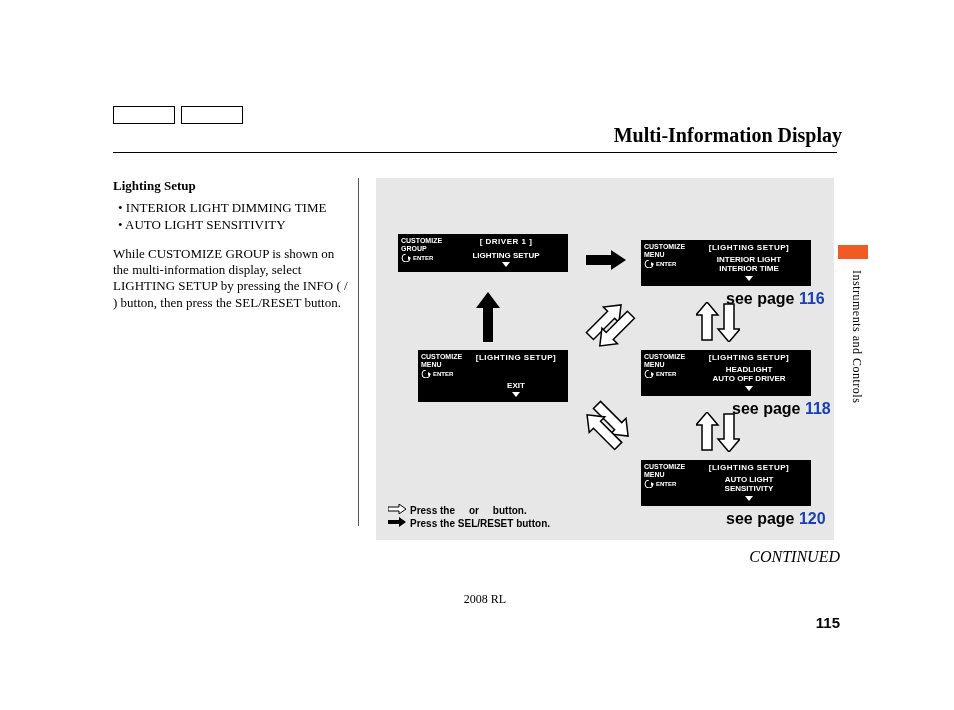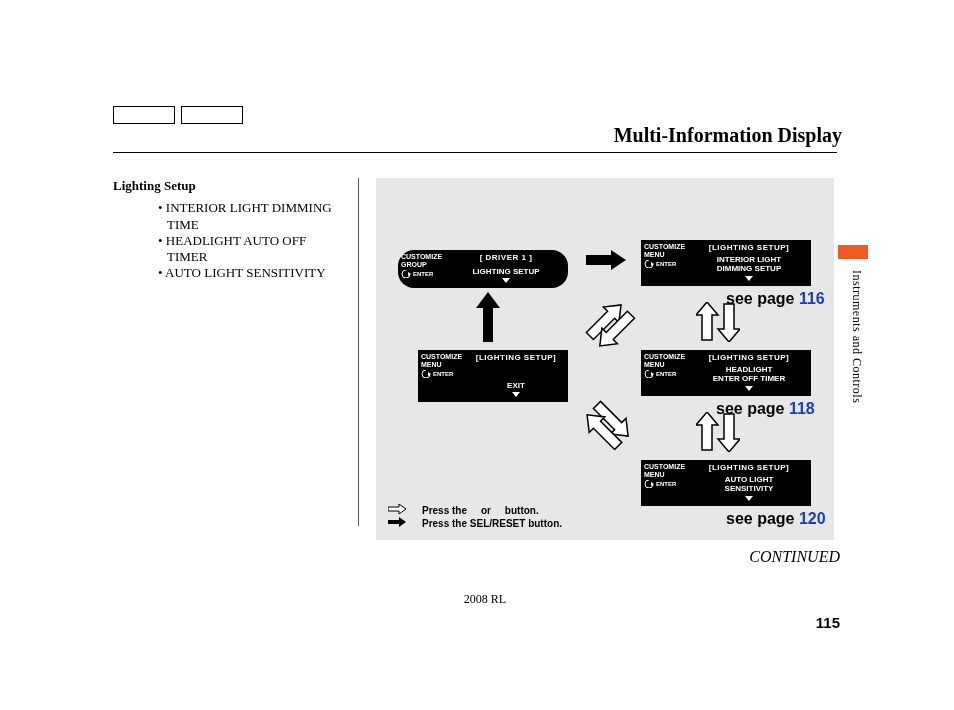--- a/index.html
+++ b/index.html
@@ -54,21 +54,20 @@
   .body-text .heading {
     font-weight: bold;
   }
   .body-text ul {
     margin: 6px 0 6px 0;
     padding-left: 14px;
   }
   .body-text ul li {
     list-style: none;
     text-indent: -9px;
-    margin-left: 40px;
   }
   .body-text ul li::before {
     content: "• ";
   }
   .column-rule {
     position: absolute;
     top: 178px;
     left: 358px;
     height: 348px;
     border-left: 1px solid #555;
@@ -129,21 +128,21 @@
   .caption .pagenum { color: #1a3db8; }
   .legend {
     position: absolute;
     left: 12px;
     bottom: 10px;
     font-family: Arial, Helvetica, sans-serif;
     font-size: 10px;
     font-weight: bold;
     line-height: 1.3;
   }
-  .legend-row { display: flex; align-items: center; gap: 16px; text-align: center; }
+  .legend-row { display: flex; align-items: center; gap: 4px; text-align: center; }
   .arrow { position: absolute; }
   .orange-tab {
     position: absolute;
     top: 245px;
     right: 86px;
     width: 30px;
     height: 14px;
     background: #f15a24;
   }
   .side-label {
@@ -193,30 +192,30 @@
     <div></div>
   </div>
 
   <div class="page-title">Multi-Information Display</div>
   <div class="title-rule"></div>
 
   <div class="body-text">
     <span class="heading">Lighting Setup</span><br>
     <ul>
       <li>INTERIOR LIGHT DIMMING TIME</li>
-      <li>HEADLIGHT AUTO OFF TIMER</li>
       <li>AUTO LIGHT SENSITIVITY</li>
     </ul>
+    <p>While CUSTOMIZE GROUP is shown on the multi-information display, select LIGHTING SETUP by pressing the INFO (    /    ) button, then press the SEL/RESET button.</p>
   </div>
 
   <div class="column-rule"></div>
 
   <div class="diagram">
 
-    <div class="screen" style="top:72px; left:22px;border-radius:16px;">
+    <div class="screen" style="top:56px; left:22px;">
       <div class="left">
         <div>CUSTOMIZE</div>
         <div>GROUP</div>
         <div class="enter-icon">
           <svg width="10" height="8" viewBox="0 0 10 8">
               <path d="M5 0 A4 4 0 1 0 9 4" fill="none" stroke="#fff" stroke-width="1"></path>
               <path d="M7 2 L10 4 L7 6 Z" fill="#fff"></path>
             </svg>
           <span>ENTER</span>
         </div>
@@ -263,21 +262,21 @@
           <svg width="10" height="8" viewBox="0 0 10 8">
               <path d="M5 0 A4 4 0 1 0 9 4" fill="none" stroke="#fff" stroke-width="1"></path>
               <path d="M7 2 L10 4 L7 6 Z" fill="#fff"></path>
             </svg>
           <span>ENTER</span>
         </div>
       </div>
       <div class="right">
         <div class="line1">[LIGHTING SETUP]</div>
         <div>INTERIOR LIGHT</div>
-        <div>DIMMING SETUP</div>
+        <div>INTERIOR TIME</div>
         <div class="tri-down">
             <svg width="8" height="5">
               <path d="M0 0 L8 0 L4 5 Z" fill="#fff"></path>
             </svg>
           </div>
       </div>
     </div>
 
     <div class="screen" style="top:172px; left:265px;">
       <div class="left">
@@ -287,21 +286,21 @@
           <svg width="10" height="8" viewBox="0 0 10 8">
               <path d="M5 0 A4 4 0 1 0 9 4" fill="none" stroke="#fff" stroke-width="1"></path>
               <path d="M7 2 L10 4 L7 6 Z" fill="#fff"></path>
             </svg>
           <span>ENTER</span>
         </div>
       </div>
       <div class="right">
         <div class="line1">[LIGHTING SETUP]</div>
         <div>HEADLIGHT</div>
-        <div>ENTER OFF TIMER</div>
+        <div>AUTO OFF DRIVER</div>
         <div class="tri-down">
             <svg width="8" height="5">
               <path d="M0 0 L8 0 L4 5 Z" fill="#fff"></path>
             </svg>
           </div>
       </div>
     </div>
 
     <div class="screen" style="top:282px; left:265px;">
       <div class="left">
@@ -367,21 +366,21 @@
     <div class="arrow" style="top:234px; left:320px;">
       <svg width="44" height="40">
         <path d="M11 0 L22 13 L16 13 L16 38 L6 38 L6 13 L0 13 Z" fill="#fff" stroke="#000" stroke-width="1.5"></path>
         <path d="M33 40 L44 27 L38 27 L38 2 L28 2 L28 27 L22 27 Z" fill="#fff" stroke="#000" stroke-width="1.5"></path>
       </svg>
     </div>
 
     <div class="caption" style="top:112px; left:350px;">
       <span>see page </span><span class="pagenum">116</span>
     </div>
-    <div class="caption" style="top:222px; left:340px;">
+    <div class="caption" style="top:222px; left:356px;">
       <span>see page </span><span class="pagenum">118</span>
     </div>
     <div class="caption" style="top:332px; left:350px;text-align:center;">
       <span>see page </span><span class="pagenum">120</span>
     </div>
 
     <div class="legend">
       <div class="legend-row">
         <span><svg width="18" height="10">
               <path d="M0 3 L11 3 L11 0 L18 5 L11 10 L11 7 L0 7 Z" fill="#fff" stroke="#000" stroke-width="1"></path>

